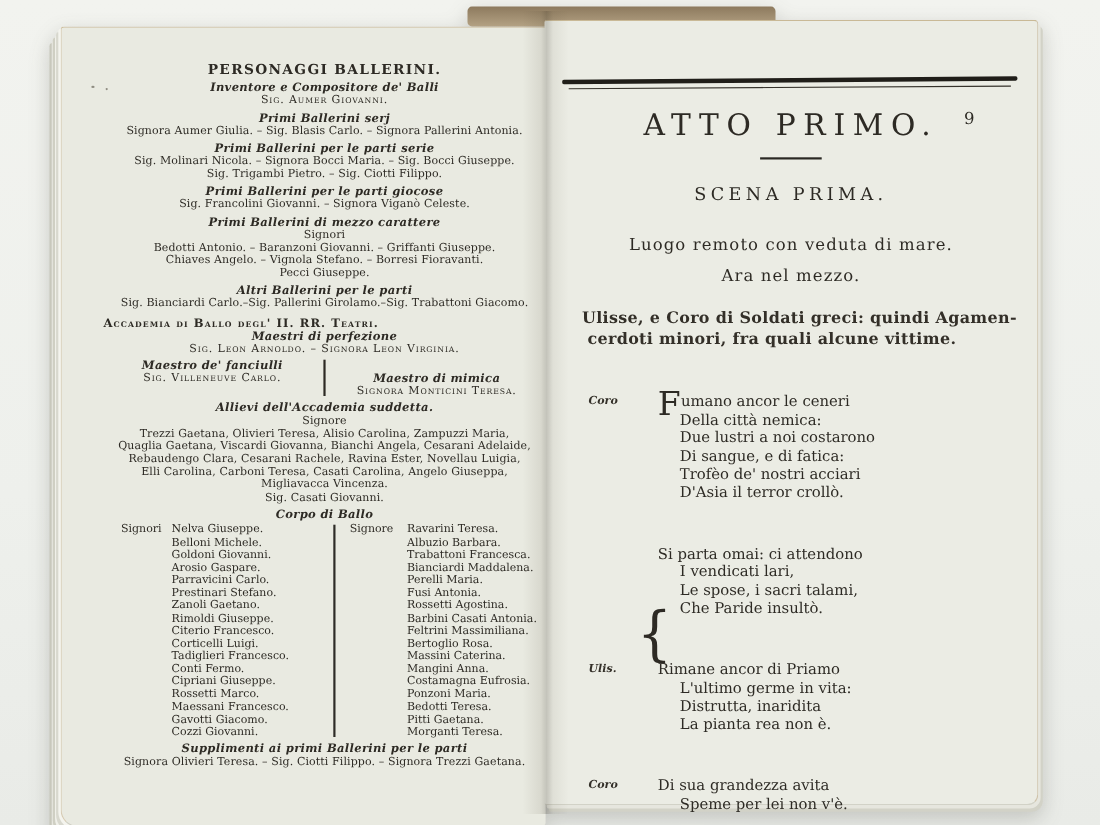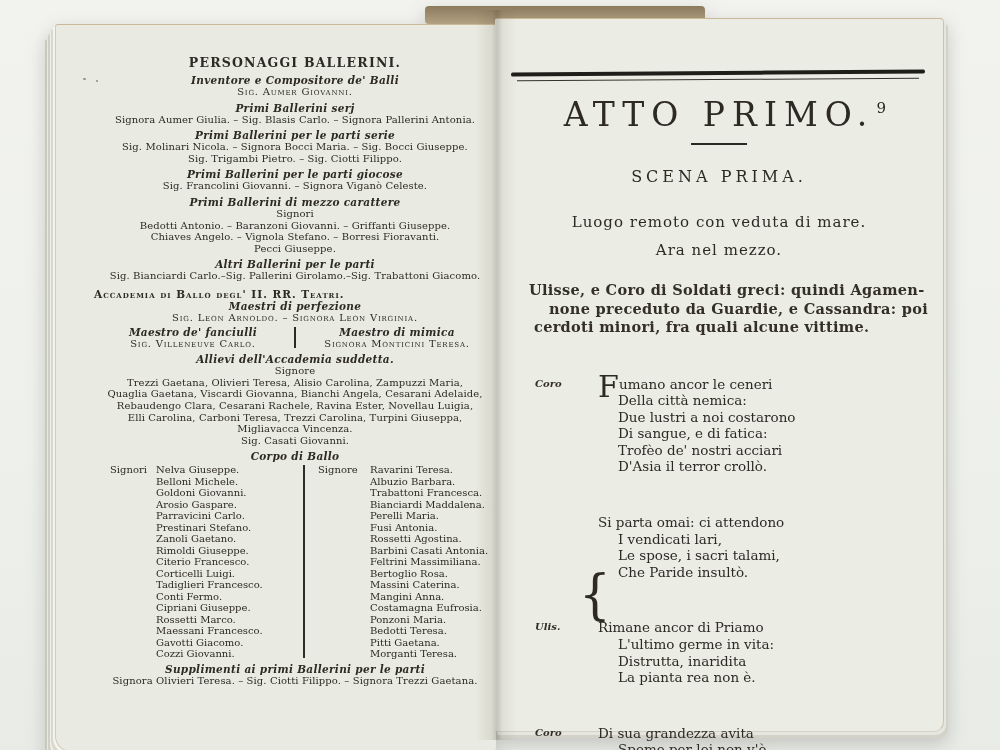--- a/index.html
+++ b/index.html
@@ -46,21 +46,21 @@
   .corpo-names-l{position:absolute;left:62px;top:0;text-align:left;}
   .corpo-label-r{position:absolute;left:224px;top:0;}
   .corpo-names-r{position:absolute;left:276px;top:0;text-align:left;}
 
   
   .rcontent{position:relative;margin:0 14px;height:100%;}
   .pagenum{position:absolute;right:42px;top:28px;font-size:15px;letter-spacing:1px;}
   .rule-thick{margin:52px 4px 0 2px;height:4px;background:#201e19;transform:rotate(-.45deg);
     border-radius:2px/60%;}
   .rule-thin{margin:4px 10px 0 8px;height:1px;background:#35322b;transform:rotate(-.35deg);}
-  .act-title{margin-top:20px;text-align:center;font-size:33px;letter-spacing:7px;line-height:30px;}
+  .act-title{margin-top:20px;text-align:center;font-size:27px;letter-spacing:7px;line-height:30px;}
   .short-rule{width:56px;height:2px;background:#2a2823;margin:13px auto 0;}
   .scene-title{margin-top:23px;text-align:center;font-size:16px;letter-spacing:4px;line-height:18px;}
   .setting{margin-top:28px;text-align:center;font-size:15px;letter-spacing:1px;line-height:17px;}
   .setting2{margin-top:11px;}
   .direction{margin:22px 0 0 20px;font-size:14.5px;line-height:18.5px;
     letter-spacing:.3px;font-weight:bold;color:#332f28;}
   .d1{margin-left:20px;} .d2{margin-left:17px;} .d3{margin-left:5px;}
   .verse{position:relative;margin-top:12px;font-size:13.5px;}
   .vrow{position:relative;height:16.6px;line-height:16.6px;white-space:nowrap;}
   .vspk{position:absolute;left:26px;font-style:italic;font-weight:bold;font-size:10px;color:#332f28;}
@@ -110,32 +110,32 @@
       <div class="lhead" style="margin-top:0;">Maestri di perfezione</div>
       <div class="ln sc">Sig. Leon Arnoldo. – Signora Leon Virginia.</div>
 
       <div class="maestri">
         <div class="mcol">
           <div class="lhead" style="margin-top:0;">Maestro de' fanciulli</div>
           <div class="ln sc">Sig. Villeneuve Carlo.</div>
         </div>
         <div class="mdiv"></div>
         <div class="mcol">
-          <div class="lhead" style="margin-top:0;text-align:center;">Maestro di mimica</div>
+          <div class="lhead" style="margin-top:12px;text-align:center;">Maestro di mimica</div>
           <div class="ln sc">Signora Monticini Teresa.</div>
         </div>
       </div>
 
       <div class="lhead">Allievi dell'Accademia suddetta.</div>
       <div class="ln">Signore</div>
       <div>
           <div class="ln">Trezzi Gaetana, Olivieri Teresa, Alisio Carolina, Zampuzzi Maria,</div>
           <div class="ln">Quaglia Gaetana, Viscardi Giovanna, Bianchi Angela, Cesarani Adelaide,</div>
           <div class="ln">Rebaudengo Clara, Cesarani Rachele, Ravina Ester, Novellau Luigia,</div>
-          <div class="ln">Elli Carolina, Carboni Teresa, Trezzi Carolina, Turpini Giuseppa,</div>
+          <div class="ln">Elli Carolina, Carboni Teresa, Casati Carolina, Angelo Giuseppa,</div>
           <div class="ln">Migliavacca Vincenza.</div>
         </div>
       <div class="ln">Sig. Casati Giovanni.</div>
 
       <div class="lhead">Corpo di Ballo</div>
       <div class="corpo">
         <div class="corpo-rule"></div>
         <div class="corpo-label-l">Signori</div>
         <div class="corpo-names-l">
             <div>Nelva Giuseppe.</div>
@@ -189,21 +189,20 @@
       <div class="rule-thick"></div>
       <div class="rule-thin"></div>
       <div class="act-title">ATTO PRIMO.</div>
       <div class="short-rule"></div>
       <div class="scene-title">SCENA PRIMA.</div>
       <div class="setting">Luogo remoto con veduta di mare.</div>
       <div class="setting setting2">Ara nel mezzo.</div>
 
       <div class="direction">
         <div>Ulisse, e Coro di Soldati greci: quindi Agamen-</div>
-        <div class="d1">none preceduto da Guardie, e Cassandra: poi</div>
         <div class="d3">cerdoti minori, fra quali alcune vittime.</div>
       </div>
 
       <div class="verse">
         <div class="vbrace">{</div>
         <div class="vrow">
           <span class="vspk">Coro</span>
           <span class="vtxt outd"><span class="dropcap">F</span><span>umano ancor le ceneri</span></span>
         </div>
         <div class="vrow">

